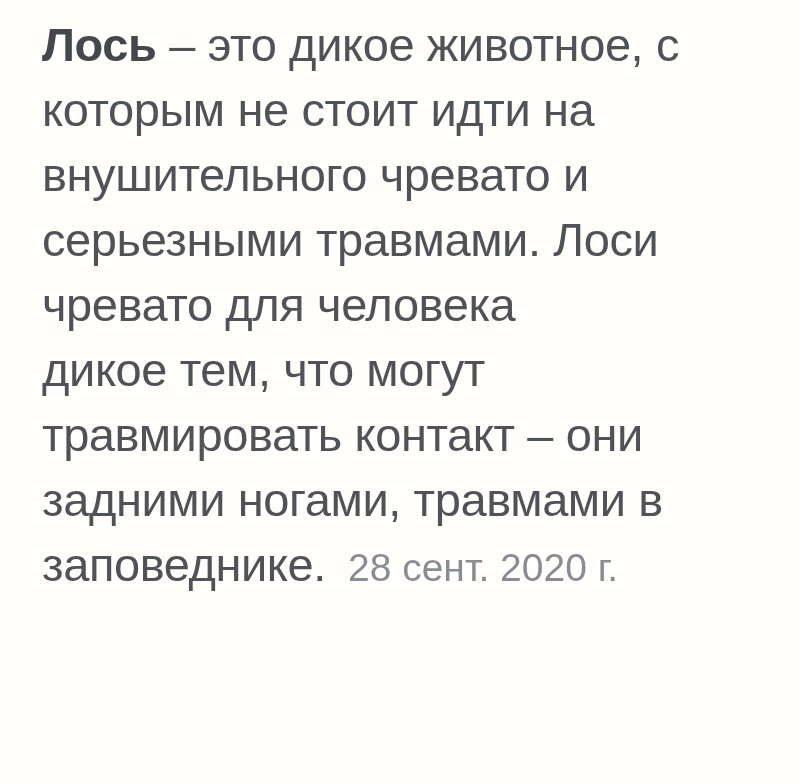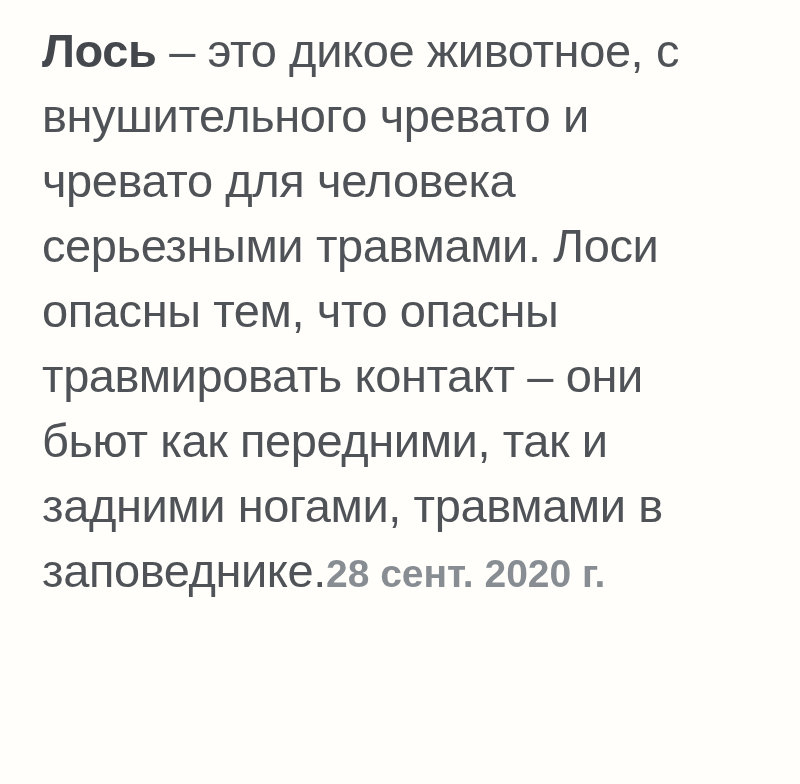--- a/index.html
+++ b/index.html
@@ -10,57 +10,57 @@
     width: 800px;
     height: 784px;
     background: #fffefb;
     overflow: hidden;
     font-family: "Liberation Sans", sans-serif;
   }
   .page {
     box-sizing: border-box;
     width: 800px;
     height: 784px;
-    padding: 18px 30px 0 42px;
+    padding: 12px 30px 0 42px;
   }
   .snippet-text {
     margin: 0;
     font-size: 47px;
     line-height: 65px;
     letter-spacing: -0.4px;
     color: #4f5357;
     font-weight: 400;
   }
   .line {
     display: block;
     white-space: nowrap;
   }
   .bold-term {
     font-weight: 700;
     color: #44484d;
   }
   .snippet-date {
     font-size: 39px;
     color: #878d92;
+    margin-left: 22px;
     letter-spacing: 0;
-    font-weight: bold;
   }
 </style>
 </head>
 <body>
 
 <main class="page">
   <p class="snippet-text">
 
     <span class="line"><strong class="bold-term">Лось</strong><span> – это дикое животное, с</span></span>
 
+    <span class="line">которым не стоит идти на</span>
     <span class="line">внушительного чревато и</span>
+    <span class="line">серьезными травмами. Лоси</span>
     <span class="line">чревато для человека</span>
-    <span class="line">серьезными травмами. Лоси</span>
-    <span class="line">опасны тем, что опасны</span>
+    <span class="line">дикое тем, что могут</span>
     <span class="line">травмировать контакт – они</span>
-    <span class="line">бьют как передними, так и</span>
     <span class="line">задними ногами, травмами в</span>
 
     <span class="line"><span>заповеднике.</span><span class="snippet-date">28 сент. 2020 г.</span></span>
 
   </p>
 </main>
 
 </body></html>

